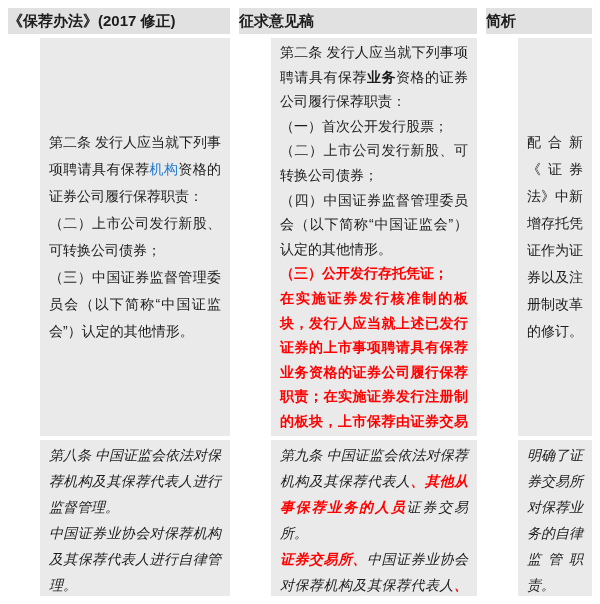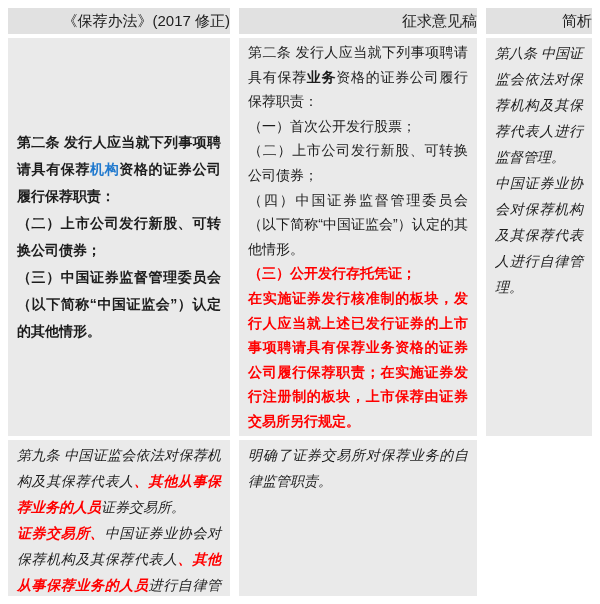--- a/index.html
+++ b/index.html
@@ -17,41 +17,41 @@
     grid-template-rows: 26px 398px 1fr;
     column-gap: 9px;
     row-gap: 4px;
     padding: 8px;
     box-sizing: border-box;
     width: 600px;
     height: 604px;
   }
   .hcell {
     background: var(--header-bg, #e1e1e1);
-    font-weight: normal;
+    font-weight: bold;
     font-size: 15px;
     line-height: 26px;
-    text-align: right;
+    text-align: left;
     overflow: hidden;
     white-space: nowrap;
   }
   .cell {
     background: var(--cell-bg, #eaeaea);
     font-size: 14px;
     line-height: 27px;
     padding: 2px 9px;
     text-align: justify;
     overflow: hidden;
     box-sizing: border-box;
+    margin-left: 32px;
   }
   .v-center {
     display: flex;
     flex-direction: column;
     justify-content: center;
-    font-weight: bold;
   }
   .tight { line-height: 24.6px; }
   .row2 { line-height: 26px; font-style: italic; }
   .para { margin: 0; }
   .run-red  { color: var(--red, #ff0000); font-weight: bold; }
   .run-blue { color: var(--blue, #2079ce); }
   .run-bold { font-weight: bold; }
 </style>
 </head>
 <body>
@@ -69,20 +69,23 @@
         <p class="para"><span>（三）中国证券监督管理委员会（以下简称“中国证监会”）认定的其他情形。</span></p>
       </div>
     <div class="cell tight">
         <p class="para"><span>第二条 发行人应当就下列事项聘请具有保荐</span><span class="run-bold">业务</span><span>资格的证券公司履行保荐职责：</span></p>
         <p class="para"><span>（一）首次公开发行股票；</span></p>
         <p class="para"><span>（二）上市公司发行新股、可转换公司债券；</span></p>
         <p class="para"><span>（四）中国证券监督管理委员会（以下简称“中国证监会”）认定的其他情形。</span></p>
         <p class="para"><span class="run-red">（三）公开发行存托凭证；</span></p>
         <p class="para"><span class="run-red">在实施证券发行核准制的板块，发行人应当就上述已发行证券的上市事项聘请具有保荐业务资格的证券公司履行保荐职责；在实施证券发行注册制的板块，上市保荐由证券交易所另行规定。</span></p>
       </div>
+    <div class="cell v-center">
+        <p class="para"><span>配合新《证券法》中新增存托凭证作为证券以及注册制改革的修订。</span></p>
+      </div>
 
     <div class="cell row2">
         <p class="para"><span>第八条 中国证监会依法对保荐机构及其保荐代表人进行监督管理。</span></p>
         <p class="para"><span>中国证券业协会对保荐机构及其保荐代表人进行自律管理。</span></p>
       </div>
     <div class="cell row2">
         <p class="para"><span>第九条 中国证监会依法对保荐机构及其保荐代表人</span><span class="run-red">、其他从事保荐业务的人员</span><span>证券交易所。</span></p>
         <p class="para"><span class="run-red">证券交易所、</span><span>中国证券业协会对保荐机构及其保荐代表人</span><span class="run-red">、其他从事保荐业务的人员</span><span>进行自律管理。</span></p>
       </div>
     <div class="cell row2">

